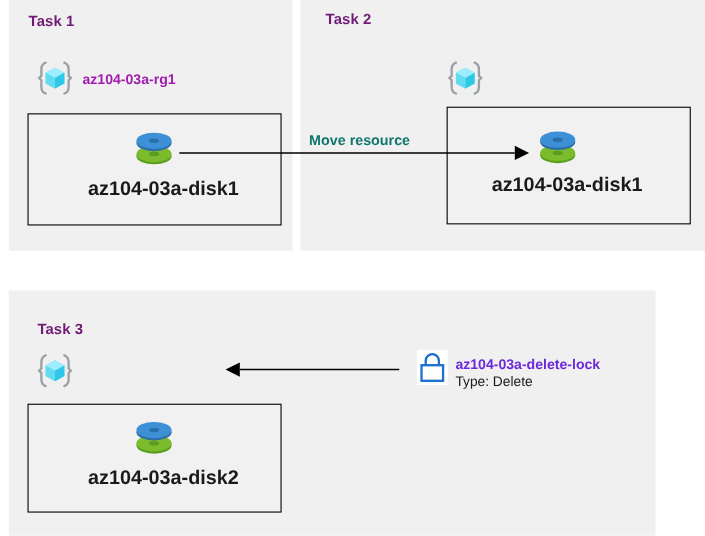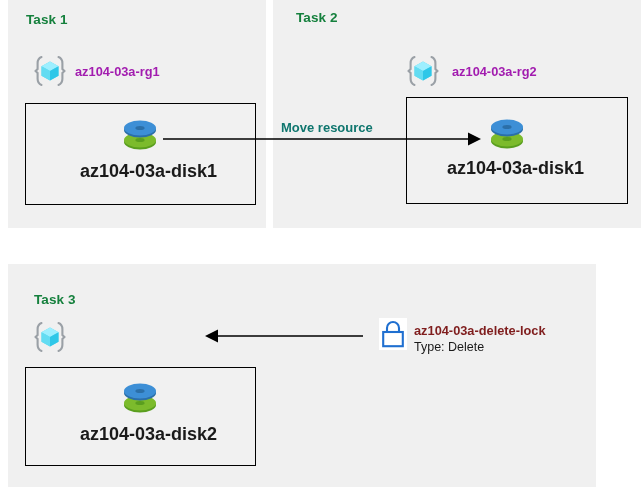--- a/index.html
+++ b/index.html
@@ -30,21 +30,21 @@
     background: #f0f0f0;
   }
   #panel-task1 { left: 8px;   top: 0px;   width: 258px; height: 228px; }
   #panel-task2 { left: 273px; top: 0px;   width: 368px; height: 228px; }
   #panel-task3 { left: 8px;   top: 264px; width: 588px; height: 223px; }
 
   .panel-title {
     position: absolute;
     font-size: 13.5px;
     font-weight: bold;
-    color: #15803d;
+    color: #701a75;
     letter-spacing: 0.1px;
     white-space: nowrap;
   }
   #title-task1 { left: 26px;  top: 12px; }
   #title-task2 { left: 296px; top: 10px; }
   #title-task3 { left: 34px;  top: 292px; }
 
   
   .rg-box {
     position: absolute;
@@ -126,21 +126,21 @@
     position: absolute;
     left: 414px;
     top: 323px;
     line-height: 16px;
     white-space: nowrap;
   }
   .lock-name {
     display: block;
     font-size: 12.8px;
     font-weight: bold;
-    color: #7f1d1d;
+    color: #6d28d9;
   }
   .lock-type-row {
     display: block;
     font-size: 12.5px;
     color: #1a1a1a;
   }
   .lock-type-key { font-weight: normal; margin-top: 22px; }
   .lock-type-val { font-weight: normal; }
 </style>
 </head>
@@ -183,21 +183,20 @@
   <div class="rg-icon" id="rgicon-2">
     <svg viewBox="0 0 34 34" width="34" height="34" aria-hidden="true">
       <path d="M8.5 3 C5.2 4.2 4.6 6 4.6 9.2 L4.6 15 L2.6 17 L4.6 19 L4.6 24.8 C4.6 28 5.2 29.8 8.5 31" fill="none" stroke="#9aa0a6" stroke-width="2.1" stroke-linecap="round"></path>
       <path d="M25.5 3 C28.8 4.2 29.4 6 29.4 9.2 L29.4 15 L31.4 17 L29.4 19 L29.4 24.8 C29.4 28 28.8 29.8 25.5 31" fill="none" stroke="#9aa0a6" stroke-width="2.1" stroke-linecap="round"></path>
       <polygon points="17,7.5 25.5,12.2 25.5,21.8 17,26.5 8.5,21.8 8.5,12.2" fill="#5ad9ec"></polygon>
       <polygon points="17,7.5 25.5,12.2 17,17 8.5,12.2" fill="#9defff"></polygon>
       <polygon points="17,17 25.5,12.2 25.5,21.8 17,26.5" fill="#2fc7e8"></polygon>
       <polygon points="17,17 8.5,12.2 8.5,21.8 17,26.5" fill="#63dcf2"></polygon>
     </svg>
   </div>
-  <div class="rg-label" id="rglabel-2">az104-03a-rg2</div>
 
   <div class="rg-box" id="box-task2"></div>
 
   <div class="disk-icon" id="diskicon-2">
     <svg viewBox="0 0 40 44" width="40" height="44" aria-hidden="true">
       <ellipse cx="20" cy="29" rx="16" ry="7.4" fill="#5a9e1f"></ellipse>
       <ellipse cx="20" cy="27" rx="16" ry="7.4" fill="#7cbb2c"></ellipse>
       <ellipse cx="20" cy="27" rx="4.6" ry="2" fill="#5a9e1f"></ellipse>
       <ellipse cx="20" cy="17" rx="16" ry="7.4" fill="#2b6fa8"></ellipse>
       <ellipse cx="20" cy="15" rx="16" ry="7.4" fill="#3d8fd6"></ellipse>

